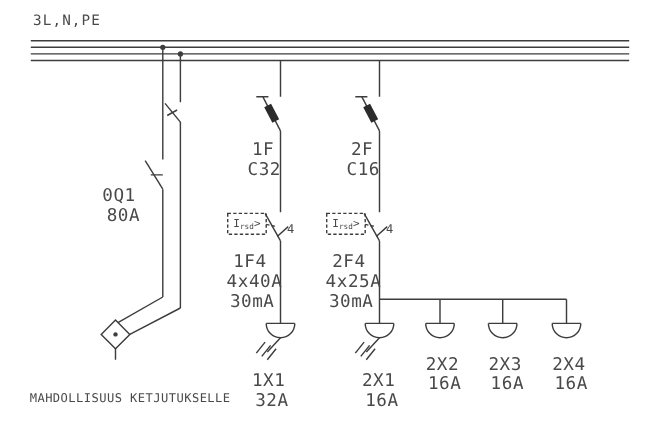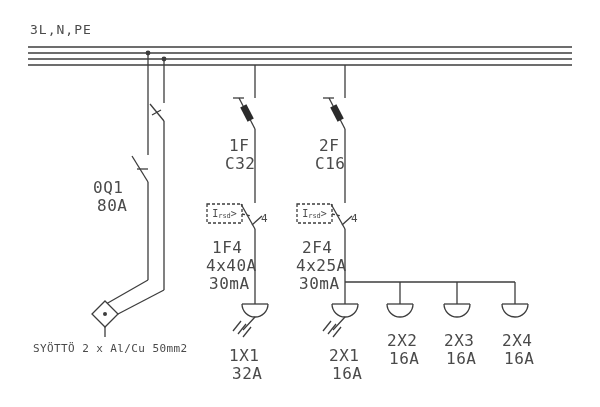--- a/index.html
+++ b/index.html
@@ -1,18 +1,18 @@
 <!DOCTYPE html>
 <html><head>
 <meta charset="utf-8">
 <style>
   *{margin:0;padding:0;box-sizing:border-box}
   html,body{width:600px;height:407px}
   body{background:#ffffff;font-family:"DejaVu Sans Mono","Liberation Mono",monospace;position:relative;overflow:hidden}
-  .stage{position:absolute;left:0;top:14px;width:600px;height:322px}
+  .stage{position:absolute;left:0;top:4px;width:600px;height:322px}
   svg{position:absolute;left:0;top:0}
   .lbl{position:absolute;color:#4a4a4a;font-size:16px;line-height:1.1;white-space:nowrap;letter-spacing:.5px}
   .lbl.big{font-size:13px;letter-spacing:1px}
   .lbl.small{font-size:11px;letter-spacing:.4px}
   .rcdbox{position:absolute;width:35px;height:19px;display:flex;align-items:center;justify-content:center;
           font-size:10px;color:#4a4a4a;letter-spacing:0}
   .rcdbox sub{font-size:7px;transform:translateY(2px)}
 </style>
 </head>
 <body>
@@ -166,15 +166,15 @@
   <div class="lbl" style="left:329px;top:333px">2X1</div>
   <div class="lbl" style="left:332px;top:351px">16A</div>
 
   <div class="lbl" style="left:387px;top:318px">2X2</div>
   <div class="lbl" style="left:389px;top:336px">16A</div>
   <div class="lbl" style="left:444px;top:318px">2X3</div>
   <div class="lbl" style="left:446px;top:336px">16A</div>
   <div class="lbl" style="left:502px;top:318px">2X4</div>
   <div class="lbl" style="left:504px;top:336px">16A</div>
 
-  <div class="lbl small" style="left:33px;top:329px">SYÖTTÖ 2 x Al/Cu 50mm2</div>
+  <div class="lbl small" style="left:27px;top:352px">MAHDOLLISUUS KETJUTUKSELLE</div>
 
 </div>
 
 </body></html>

